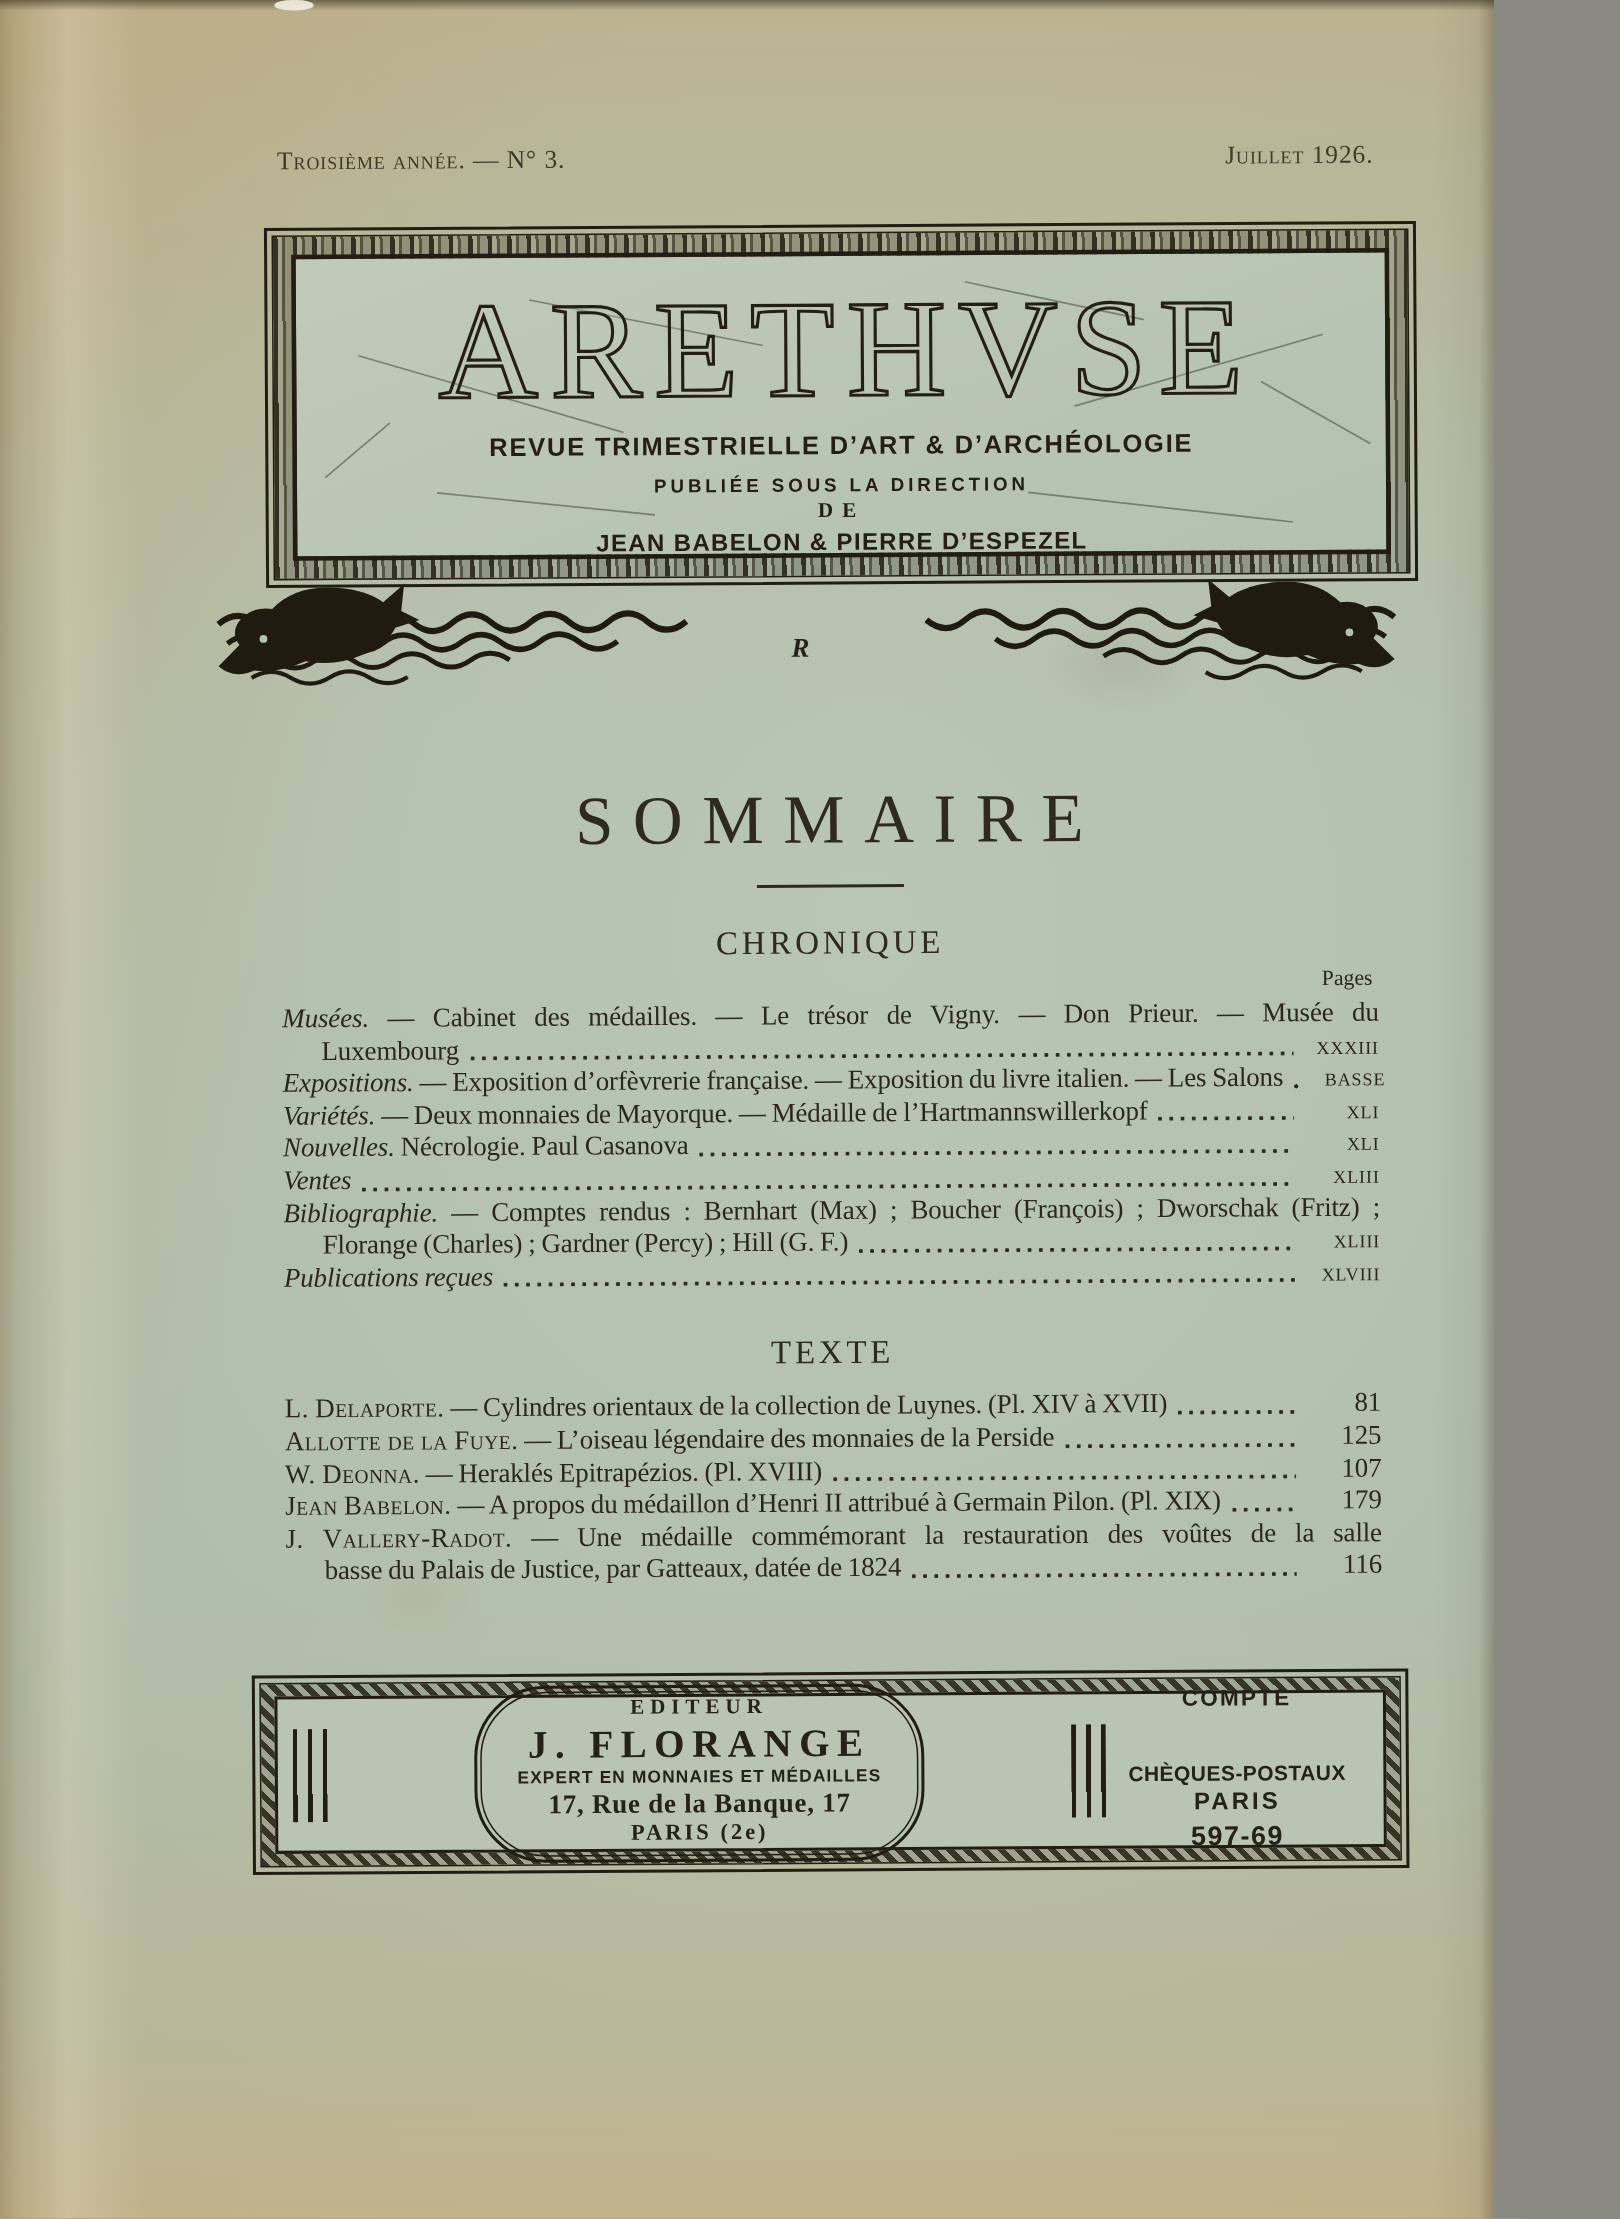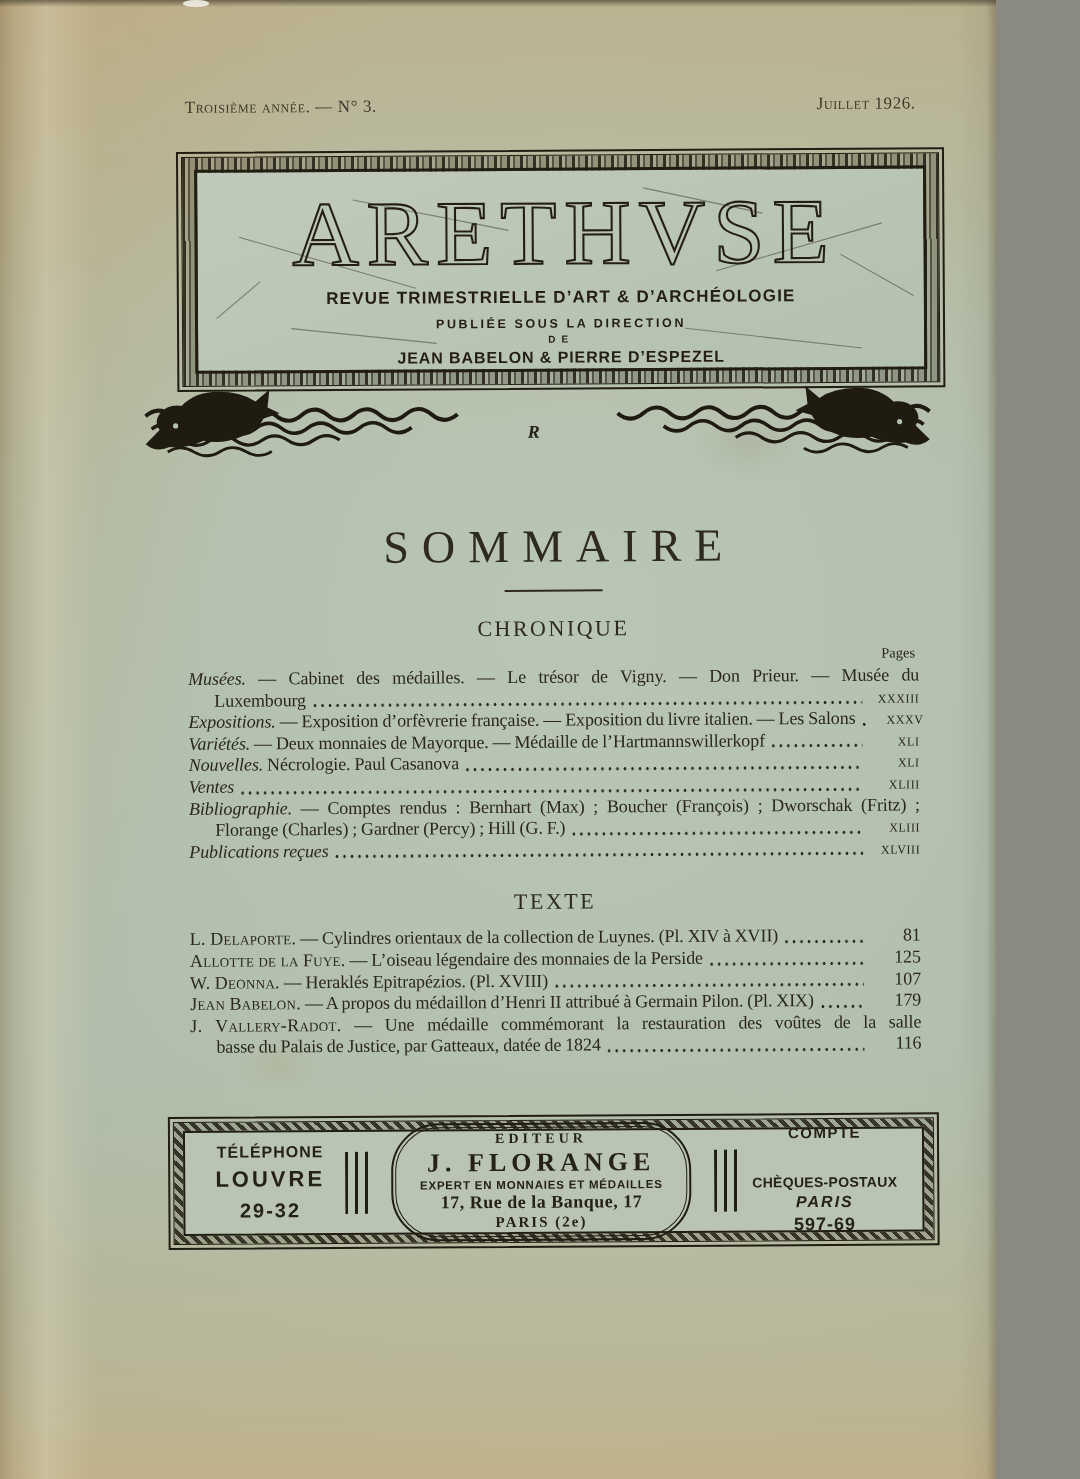--- a/index.html
+++ b/index.html
@@ -35,21 +35,21 @@
     display:flex; flex-direction:column; align-items:center; overflow:hidden; }
   .mast-inner > div { position:relative; }
   .scratches { position:absolute; inset:0; width:100%; height:100%; pointer-events:none; }
   .mast-title { margin-top:16px; font-size:92px; line-height:1; letter-spacing:8px; padding-left:8px;
     color:#241f12; font-weight:400; }
   @supports (-webkit-text-stroke: 1px black) {
     .mast-title { -webkit-text-stroke:2.1px #241f12; color:rgba(186,198,182,0.25); }
   }
   .mast-subtitle { margin-top:9px; font-family:"Liberation Sans", sans-serif; font-weight:700; font-size:17px; letter-spacing:1.2px; color:#241f12; }
   .mast-dir1 { margin-top:9px; font-family:"Liberation Sans", sans-serif; font-weight:700; font-size:12.5px; letter-spacing:2.6px; color:#241f12; }
-  .mast-dir2 { margin-top:3px; font-family:Liberation Sans, sans-serif; font-weight:700; font-size:10px; letter-spacing:6px; color:#241f12; }
+  .mast-dir2 { margin-top:3px; font-family:Liberation Serif, serif; font-weight:700; font-size:14px; letter-spacing:6px; color:#241f12; }
   .mast-names { margin-top:4px; font-family:"Liberation Sans", sans-serif; font-weight:700; font-size:16px; letter-spacing:0.9px; color:#241f12; }
   .dolphins { position:absolute; left:140px; top:384px; width:800px; height:78px; }
   .mono { font:italic 700 18px "Liberation Serif", serif; fill:#26221a; }
 
   
   .toc { position:absolute; left:189px; top:524px; width:731px; }
   .sommaire-title { text-align:center; font-size:46px; line-height:1; letter-spacing:13px; padding-left:13px; color:#2e2a1f; }
   .rule { width:98px; height:2px; background:#2e2a1f; margin:20px auto 0; }
   .sec-heading { text-align:center; font-size:22px; line-height:1; letter-spacing:2.5px; margin-top:26px; color:#2e2a1f; }
   .toc-section.texte .sec-heading { margin-top:30px; }
@@ -87,21 +87,21 @@
   .ed-name { font-weight:700; font-size:26px; letter-spacing:5px; margin-top:1px; }
   .ed-spec { font-family:"Liberation Sans", sans-serif; font-weight:700; font-size:11.5px; letter-spacing:0.8px; margin-top:1px; }
   .ed-addr { font-weight:700; font-size:18px; letter-spacing:0.5px; margin-top:1px; }
   .ed-city { font-weight:700; font-size:15px; letter-spacing:2px; margin-top:1px; }
   .sans { font-family:"Liberation Sans", sans-serif; }
   .tel-label { font-weight:700; font-size:16px; letter-spacing:1px; }
   .tel-city { font-weight:700; font-size:22px; letter-spacing:3px; margin-top:2px; }
   .tel-num { font-weight:700; font-size:20px; letter-spacing:2px; margin-top:4px; }
   .post-1 { font-weight:700; font-size:15px; letter-spacing:1.5px; }
   .post-2 { font-weight:700; font-size:14px; letter-spacing:0.3px;margin-top:30px; }
-  .post-3 { font-weight:700; font-size:16px; letter-spacing:2px;font-style:italic; }
+  .post-3 { font-weight:700; font-size:16px; letter-spacing:2px; }
   .post-num { font-weight:700; font-size:18px; letter-spacing:1px;text-align:right; }
 </style>
 </head>
 <body>
 
 <div class="page">
   <div class="speck"></div>
   <div class="content">
 
     <div class="issue-line">
@@ -163,21 +163,21 @@
               <div class="row l2">
                 <span class="rest indent">Luxembourg</span>
                 <span class="leader"></span>
                 <span class="pg roman">xxxiii</span>
               </div>
             </div>
             <div class="entry row">
               <span class="lead ital">Expositions.</span>
               <span class="rest"> — Exposition d’orfèvrerie française. — Exposition du livre italien. — Les Salons</span>
               <span class="leader"></span>
-              <span class="pg roman">xxxv</span>
+              <span class="pg roman">basse</span>
             </div>
             <div class="entry row">
               <span class="lead ital">Variétés.</span>
               <span class="rest"> — Deux monnaies de Mayorque. — Médaille de l’Hartmannswillerkopf</span>
               <span class="leader"></span>
               <span class="pg roman">xli</span>
             </div>
             <div class="entry row">
               <span class="lead ital">Nouvelles.</span>
               <span class="rest"> Nécrologie. Paul Casanova</span>
@@ -241,25 +241,20 @@
               </div>
             </div>
           </div>
       </div>
     </div>
 
     <div class="pub-box">
       <div class="pub-band">
         <div class="pub-inner">
 
-          <div class="pub-col pub-left sans">
-            <span class="tel-label">TÉLÉPHONE</span>
-            <span class="tel-city">LOUVRE</span>
-            <span class="tel-num">29-32</span>
-          </div>
 
           <div class="bars"></div>
 
           <div class="pub-center">
             <div class="stadium-o">
               <div class="stadium-i">
                 <div class="ed-role">EDITEUR</div>
                 <div class="ed-name">J. FLORANGE</div>
                 <div class="ed-spec">EXPERT EN MONNAIES ET MÉDAILLES</div>
                 <div class="ed-addr">17, Rue de la Banque, 17</div>

